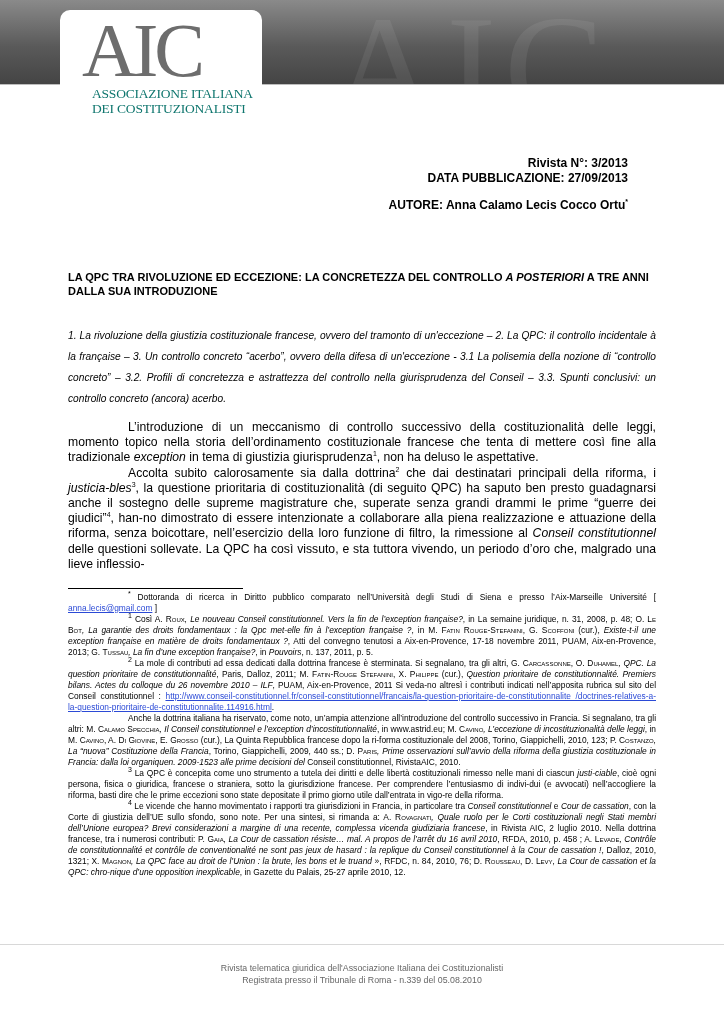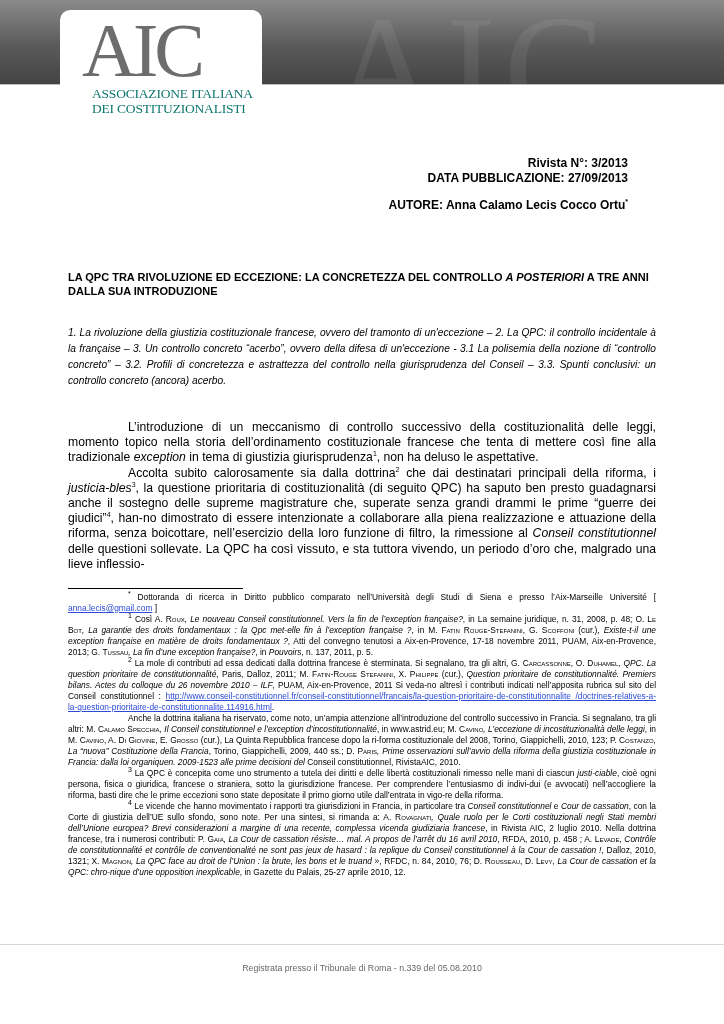--- a/index.html
+++ b/index.html
@@ -12,21 +12,21 @@
            font-size:150px; color:rgba(255,255,255,0.07); letter-spacing:8px; }
   .logo-box { position:absolute; left:60px; top:10px; width:202px; height:76px;
               background:#fff; border-radius:10px 10px 0 0; }
   .logo-aic { position:absolute; left:82px; top:14px; font-family:"Liberation Serif", serif;
               font-size:76px; line-height:72px; color:#6d6d6d; letter-spacing:-4px; }
   .logo-sub { position:absolute; left:92px; top:86px; font-family:"Liberation Serif", serif;
               font-size:13.5px; line-height:15px; color:#0f766e; letter-spacing:-0.2px; }
   .meta { position:absolute; right:96px; text-align:right; font-weight:bold; font-size:12px;padding-left:39px; }
   .title { position:absolute; left:68px; top:270px; width:590px; font-weight:bold; font-size:11px; line-height:14px; }
   .toc { position:absolute; left:68px; top:325px; width:588px; font-style:italic; font-size:10.2px;
-         line-height:16px; text-align:justify; }
+         line-height:21px; text-align:justify; }
   .body-text { position:absolute; left:68px; top:420px; width:588px; font-size:12.2px; line-height:15.2px;
                text-align:justify; }
   .body-text p { margin:0; text-indent:60px; }
   sup { font-size:7px; line-height:0; }
   .fn-rule { position:absolute; left:68px; top:588px; width:175px; height:1px; background:#000; }
   .footnotes { position:absolute; left:68px; top:592px; width:588px; font-size:8.4px; line-height:11px;
                text-align:justify; }
   .footnotes p { margin:0; text-indent:60px; }
   .sc { font-variant:small-caps;margin-top:11px; }
   a.link { color:#2b4ad6; text-decoration:underline; }
@@ -65,14 +65,15 @@
   <p><sup>*</sup><span> Dottoranda di ricerca in Diritto pubblico comparato nell’Università degli Studi di Siena e presso l’Aix-Marseille Université [ </span><a class="link">anna.lecis@gmail.com</a><span> ]</span></p>
   <p><sup>1</sup><span> Così A. </span><span class="sc">Roux</span><i>, Le nouveau Conseil constitutionnel. Vers la fin de l’exception française?</i><span>, in La semaine juridique, n. 31, 2008, p. 48; O. </span><span class="sc">Le Bot</span><i>, La garantie des droits fondamentaux : la Qpc met-elle fin à l’exception française ?</i><span>, in M. </span><span class="sc">Fatin Rouge-Stefanini</span><span>, G. </span><span class="sc">Scoffoni</span><span> (cur.), </span><i>Existe-t-il une exception française en matière de droits fondamentaux ?</i><span>, Atti del convegno tenutosi a Aix-en-Provence, 17-18 novembre 2011, PUAM, Aix-en-Provence, 2013; G. </span><span class="sc">Tussau</span><i>, La fin d’une exception française?</i><span>, in </span><i>Pouvoirs</i><span>, n. 137, 2011, p. 5.</span></p>
   <p><sup>2</sup><span> La mole di contributi ad essa dedicati dalla dottrina francese è sterminata. Si segnalano, tra gli altri, G. </span><span class="sc">Carcassonne</span><span>, O. </span><span class="sc">Duhamel</span><i>, QPC. La question prioritaire de constitutionnalité</i><span>, Paris, Dalloz, 2011; M. </span><span class="sc">Fatin-Rouge Stefanini</span><span>, X. </span><span class="sc">Philippe</span><span> (cur.), </span><i>Question prioritaire de constitutionnalité. Premiers bilans. Actes du colloque du 26 novembre 2010 – ILF</i><span>, PUAM, Aix-en-Provence, 2011 Si veda-no altresì i contributi indicati nell’apposita rubrica sul sito del Conseil constitutionnel : </span><a class="link">http://www.conseil-constitutionnel.fr/conseil-constitutionnel/francais/la-question-prioritaire-de-constitutionnalite /doctrines-relatives-a-la-question-prioritaire-de-constitutionnalite.114916.html</a><span>.</span></p>
   <p><span>Anche la dottrina italiana ha riservato, come noto, un’ampia attenzione all’introduzione del controllo successivo in Francia. Si segnalano, tra gli altri: M. </span><span class="sc">Calamo Specchia</span><i>, Il Conseil constitutionnel e l’exception d’incostitutionnalité</i><span>, in www.astrid.eu; M. </span><span class="sc">Cavino</span><i>, L’eccezione di incostituzionalità delle leggi</i><span>, in M. </span><span class="sc">Cavino</span><span>, A. </span><span class="sc">Di Giovine</span><span>, E. </span><span class="sc">Grosso</span><span> (cur.), La Quinta Repubblica francese dopo la ri-forma costituzionale del 2008, Torino, Giappichelli, 2010, 123; P. </span><span class="sc">Costanzo</span><i>, La “nuova” Costituzione della Francia</i><span>, Torino, Giappichelli, 2009, 440 ss.; D. </span><span class="sc">Paris</span><i>, Prime osservazioni sull’avvio della riforma della giustizia costituzionale in Francia: dalla loi organiquen. 2009-1523 alle prime decisioni del</i><span> Conseil constitutionnel, RivistaAIC, 2010.</span></p>
   <p><sup>3</sup><span> La QPC è concepita come uno strumento a tutela dei diritti e delle libertà costituzionali rimesso nelle mani di ciascun </span><i>justi-ciable</i><span>, cioè ogni persona, fisica o giuridica, francese o straniera, sotto la giurisdizione francese. Per comprendere l’entusiasmo di indivi-dui (e avvocati) nell’accogliere la riforma, basti dire che le prime eccezioni sono state depositate il primo giorno utile dall’entrata in vigo-re della riforma.</span></p>
   <p><sup>4</sup><span> Le vicende che hanno movimentato i rapporti tra giurisdizioni in Francia, in particolare tra </span><i>Conseil constitutionnel</i><span> e </span><i>Cour de cassation</i><span>, con la Corte di giustizia dell’UE sullo sfondo, sono note. Per una sintesi, si rimanda a: A. </span><span class="sc">Rovagnati</span><i>, Quale ruolo per le Corti costituzionali negli Stati membri dell’Unione europea? Brevi considerazioni a margine di una recente, complessa vicenda giudiziaria francese</i><span>, in Rivista AIC, 2 luglio 2010. Nella dottrina francese, tra i numerosi contributi: P. </span><span class="sc">Gaia</span><i>, La Cour de cassation résiste… mal. A propos de l’arrêt du 16 avril 2010</i><span>, RFDA, 2010, p. 458 ; A. </span><span class="sc">Levade</span><i>, Contrôle de constitutionnalité et contrôle de conventionalité ne sont pas jeux de hasard : la replique du Conseil constitutionnel à la Cour de cassation !</i><span>, Dalloz, 2010, 1321; X. </span><span class="sc">Magnon</span><i>, La QPC face au droit de l’Union : la brute, les bons et le truand</i><span> », RFDC, n. 84, 2010, 76; D. </span><span class="sc">Rousseau</span><span>, D. </span><span class="sc">Levy</span><i>, La Cour de cassation et la QPC: chro-nique d’une opposition inexplicable</i><span>, in Gazette du Palais, 25-27 aprile 2010, 12.</span></p>
 </div>
 
 <div class="footer-rule"></div>
 <div class="footer">
+  <div>Rivista telematica giuridica dell'Associazione Italiana dei Costituzionalisti</div>
   <div>Registrata presso il Tribunale di Roma - n.339 del 05.08.2010</div>
 </div>
 
 </body></html>

